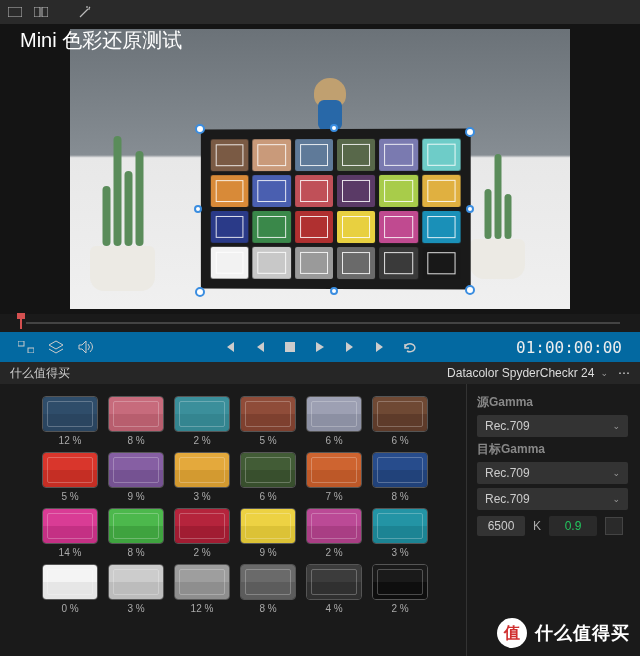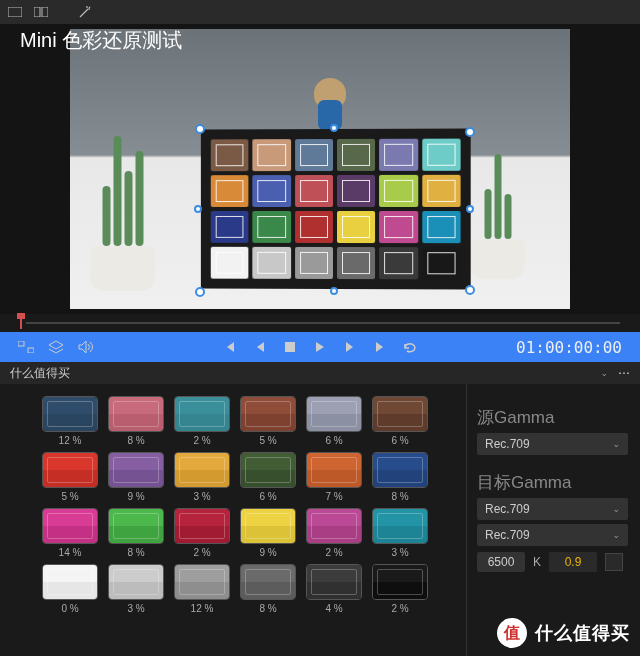--- a/index.html
+++ b/index.html
@@ -27,21 +27,21 @@
 .checker-cell::after { content: ""; position: absolute; inset: 5px; border: 1.5px solid rgba(255,255,255,0.85); }
 .handle { position: absolute; width: 10px; height: 10px; background: #fff; border: 2px solid #3a8de0; border-radius: 50%; z-index: 5; }
 
 
 .timeline-bar { height: 18px; background: #1a1a1a; display: flex; align-items: center; padding: 0 20px; }
 .playhead { width: 2px; height: 12px; background: #d45050; position: relative; }
 .playhead::before { content: ""; position: absolute; top: -4px; left: -3px; width: 8px; height: 6px; background: #d45050; }
 .track { flex: 1; height: 2px; background: #444; margin-left: 4px; }
 
 
-.transport-row { height: 30px; background: #3b82f6; display: flex; align-items: center; padding: 0 18px; }
+.transport-row { height: 30px; background: #0369a1; display: flex; align-items: center; padding: 0 18px; }
 .left-controls { display: flex; gap: 14px; align-items: center; }
 .center-controls { display: flex; gap: 14px; align-items: center; position: absolute; left: 50%; transform: translateX(-50%); }
 .timecode { margin-left: auto; font-family: monospace; font-size: 16px; color: #eee; }
 .ctrl-icon { width: 16px; height: 16px; display: flex; align-items: center; justify-content: center; color: #ccc; cursor: pointer; }
 
 
 .panel-header { height: 22px; background: #262626; display: flex; align-items: center; padding: 0 10px; font-size: 12px; }
 .preset-select { margin-left: auto; display: flex; align-items: center; gap: 6px; color: #ddd; cursor: pointer; }
 
 
@@ -50,21 +50,21 @@
 .swatch-grid { display: grid; grid-template-columns: repeat(6, 56px); gap: 6px 10px; }
 .swatch-cell { display: flex; flex-direction: column; align-items: center; }
 .swatch-box { width: 56px; height: 36px; border-radius: 4px; position: relative; display: flex; flex-direction: column; border: 1px solid #555; overflow: hidden; }
 .swatch-top { flex: 1; }
 .swatch-bot { flex: 1; }
 .swatch-box::after { content: ""; position: absolute; inset: 4px; border: 1px solid rgba(255,255,255,0.25); border-radius: 2px; }
 .swatch-pct { font-size: 10px; color: #aaa; margin-top: 3px; }
 
 
 .sidebar { width: 174px; padding: 10px 12px 0 10px; font-size: 12px; border-left: 1px solid #333; display: flex; flex-direction: column; gap: 4px; }
-.side-label { color: #888; font-size: 17px; margin-top: 12px; }
+.side-label { color: #888; font-size: 12px; margin-top: 0; font-weight: bold; }
 .side-select { background: #333; height: 22px; display: flex; align-items: center; padding: 0 8px; border-radius: 2px; justify-content: space-between; cursor: pointer; }
 .chev { font-size: 9px; color: #999; }
 .temp-row { display: flex; gap: 8px; align-items: center; margin-top: 2px; }
 .temp-input { background: #333; height: 20px; width: 48px; display: flex; align-items: center; justify-content: center; border-radius: 2px; }
 .k-label { color: #aaa; }
 .disabled-label { color: #4a5568; }
 
 
 .watermark { position: absolute; right: 10px; bottom: 8px; display: flex; align-items: center; gap: 8px; z-index: 50; }
 .wm-circle { width: 30px; height: 30px; background: #fff; color: #d03030; border-radius: 50%; display: flex; align-items: center; justify-content: center; font-weight: bold; font-size: 16px; }
@@ -215,20 +215,21 @@
           <path d="M2 3 L2 7 L6 7" fill="none" stroke="currentColor" stroke-width="1.5"></path>
         </svg>
       </div>
   </div>
   <div class="timecode">01:00:00:00</div>
 </div>
 
 <div class="panel-header">
   <span>什么值得买</span>
   <div class="preset-select">
+    <span>Datacolor SpyderCheckr 24</span>
     <span class="chev">⌄</span>
     <span style="margin-left:4px">⋯</span>
   </div>
 </div>
 
 <div class="lower">
   <div class="swatch-area">
     <div class="swatch-grid" id="swatch-grid">
         <div class="swatch-cell">
           <div class="swatch-box">
@@ -413,21 +414,21 @@
       </div>
     <div class="side-select">
         <span>Rec.709</span>
         <span class="chev">⌄</span>
       </div>
     <div class="temp-row">
       <div class="temp-input">
           <span>6500</span>
         </div>
       <span class="k-label">K</span>
-      <div class="temp-input disabled-label" style="background:#2a2a2a;color:#eab308">
+      <div class="temp-input disabled-label" style="background:#2a2a2a;color:#22c55e">
           <span>0.9</span>
         </div>
       <div style="width:18px;height:18px;background:#2a2a2a;border:1px solid #444"></div>
     </div>
   </div>
 </div>
 
 <div class="watermark">
   <div class="wm-circle">值</div>
   <div class="wm-text">什么值得买</div>

